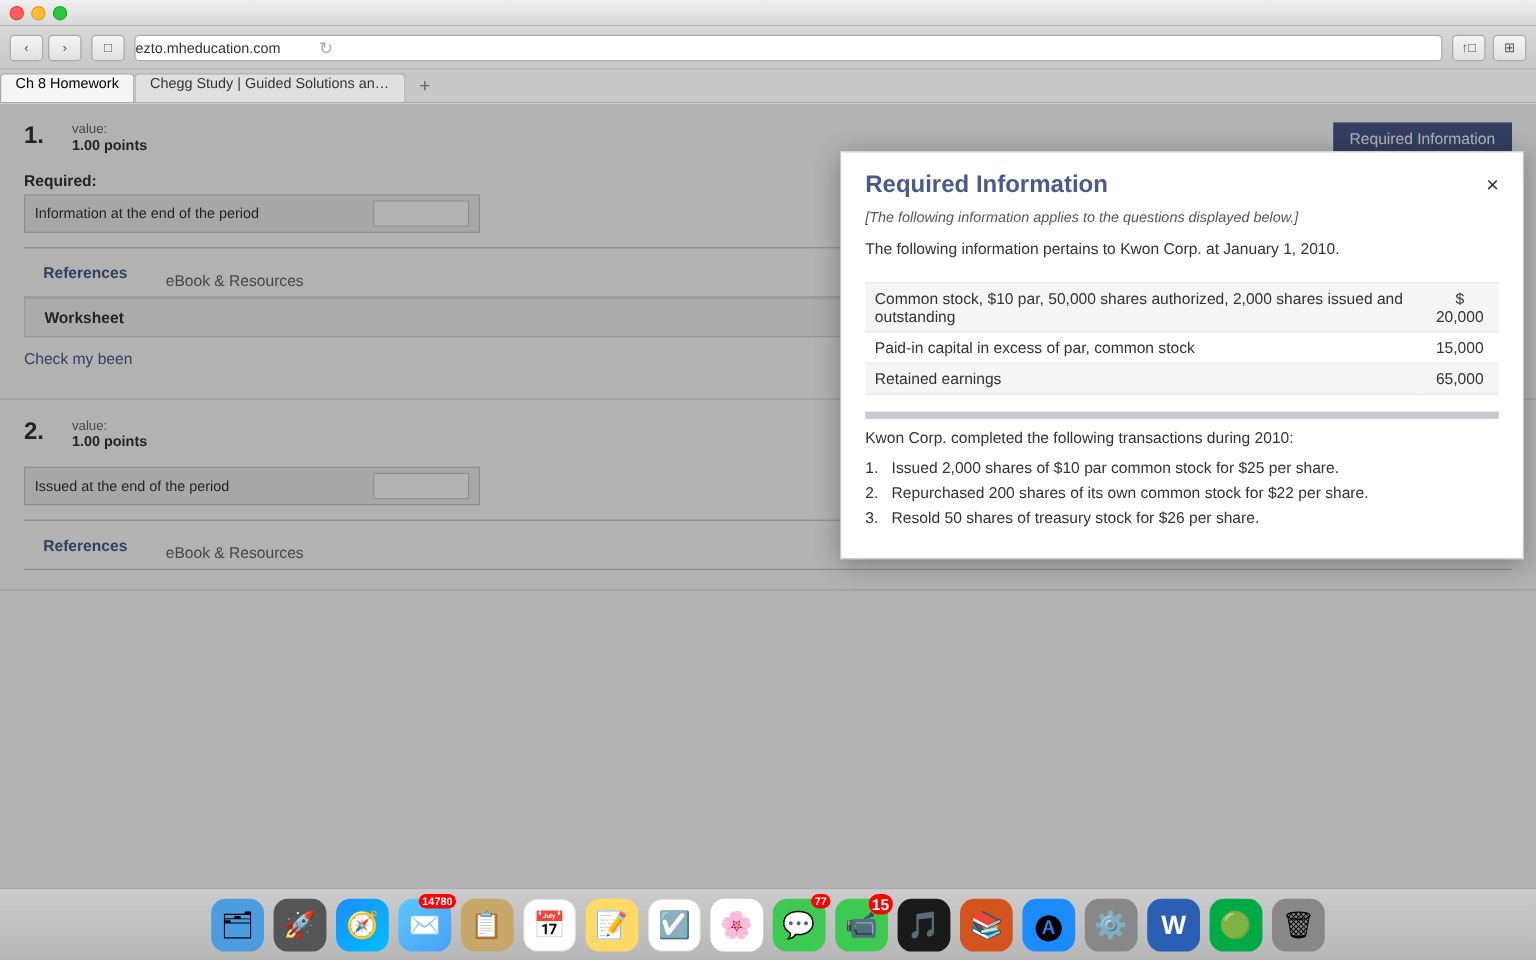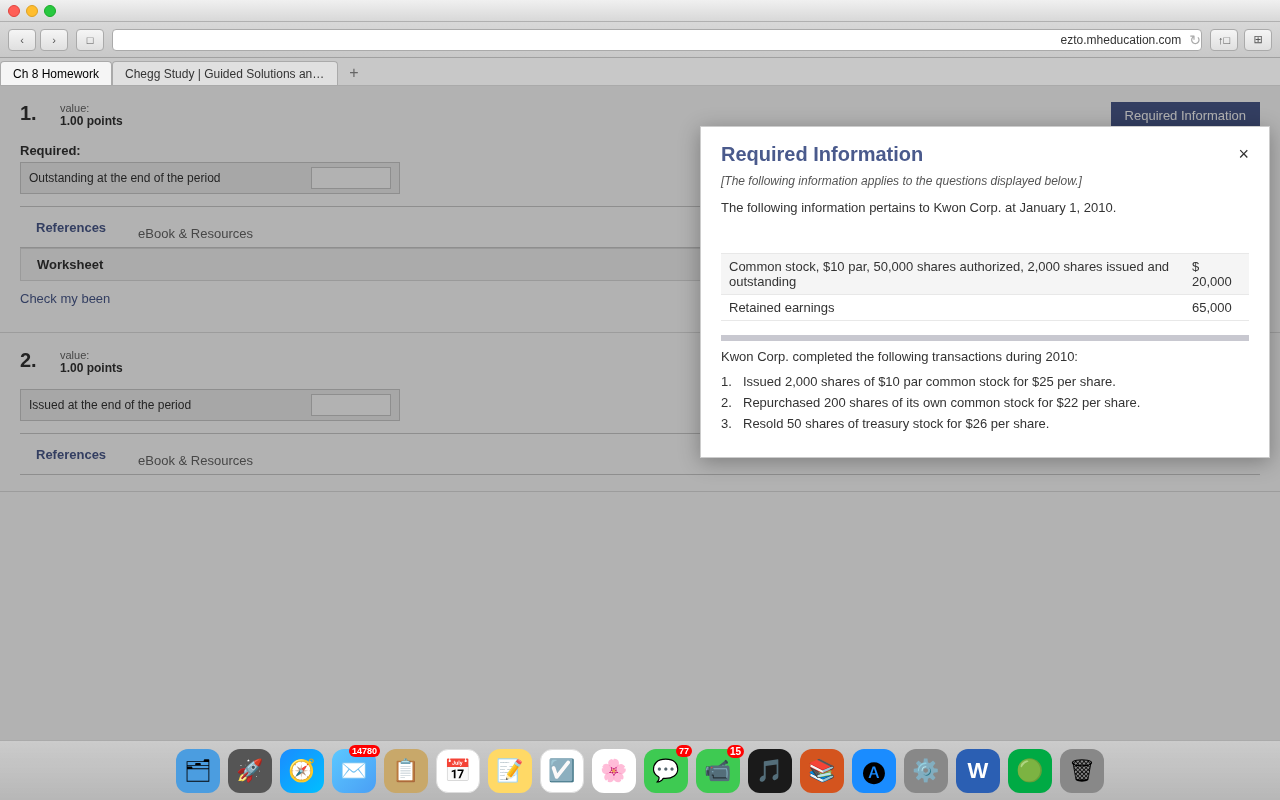--- a/index.html
+++ b/index.html
@@ -46,22 +46,22 @@
       border-radius: 4px;
       display: flex; align-items: center; justify-content: center;
       font-size: 11px; color: #555;
     }
     .address-bar {
       flex: 1;
       height: 22px;
       background: white;
       border: 1px solid #aaa;
       border-radius: 4px;
-      display: flex; align-items: center; justify-content: flex-end;
-      font-size: 12px; color: #333;
+      display: flex; align-items: center; justify-content: flex-start;
+      font-size: 12px; color: #333; gap: 24px;
     }
     .browser-actions { display: flex; gap: 6px; }
     .browser-action-btn {
       width: 28px; height: 22px;
       background: linear-gradient(to bottom, #f5f5f5, #e0e0e0);
       border: 1px solid #aaa;
       border-radius: 4px;
       display: flex; align-items: center; justify-content: center;
       font-size: 11px; color: #555;
     }
@@ -75,21 +75,21 @@
       padding: 0 0;
       border-bottom: 1px solid #aaa;
     }
     .tab {
       height: 24px;
       padding: 0 12px;
       background: #e0e0e0;
       border: 1px solid #aaa;
       border-bottom: none;
       border-radius: 4px 4px 0 0;
-      display: flex; align-items: center;
+      display: flex; align-items: flex-start;
       font-size: 12px; color: #333;
       max-width: 300px;
       white-space: nowrap; overflow: hidden; text-overflow: ellipsis;
     }
     .tab.active {
       background: #f5f5f5;
       color: #000;
     }
     .tab-add {
       width: 24px; height: 24px;
@@ -249,39 +249,39 @@
     }
     .modal-subtitle {
       font-size: 12px;
       color: #555;
       font-style: italic;
       margin-bottom: 12px;
     }
     .modal-intro {
       font-size: 13px;
       color: #333;
-      margin-bottom: 28px;
+      margin-bottom: 10px;
     }
     .modal-table {
       width: 100%;
       border-collapse: collapse;
       margin-bottom: 14px;
     }
     .modal-table-header-row {
       background: #c8c8d0;
       height: 8px;
     }
     .modal-table tr td {
       padding: 5px 8px;
       font-size: 13px;
       color: #333;
       border-bottom: 1px solid #e8e8e8;
     }
     .modal-table tr td:last-child {
-      text-align: left;
+      text-align: center;
     }
     .modal-table tr:nth-child(odd) {
       background: white;
     }
     .modal-table tr:nth-child(even) {
       background: #f5f5f5;
     }
     .modal-divider {
       height: 6px;
       background: #c8c8d0;
@@ -390,21 +390,21 @@
         </div>
         <div class="q-action-col">
           <button class="required-info-btn">Required Information</button>
         </div>
       </div>
 
       <div style="margin-top:8px;">
         <div class="required-text">Required:</div>
 
         <div class="answer-row">
-          <span class="answer-label">Outstanding at the end of the period</span>
+          <span class="answer-label">Information at the end of the period</span>
           <input class="answer-input" type="text" style="">
         </div>
       </div>
 
       <div class="tabs-section">
         <div class="tab-bar">
           <button class="content-tab">References</button>
           <button class="content-tab inactive">eBook &amp; Resources</button>
         </div>
         <div class="worksheet-row">
@@ -456,20 +456,24 @@
         <p class="modal-intro">The following information pertains to Kwon Corp. at January 1, 2010.</p>
 
         <table class="modal-table">
           <tbody id="modal-table-body">
             <tr class="modal-table-header-row">
                 <td colspan="2"></td>
               </tr>
           <tr>
                 <td>Common stock, $10 par, 50,000 shares authorized, 2,000 shares issued and outstanding</td>
                 <td>$ 20,000</td>
+              </tr>
+              <tr>
+                <td>Paid-in capital in excess of par, common stock</td>
+                <td>15,000</td>
               </tr>
               <tr>
                 <td>Retained earnings</td>
                 <td>65,000</td>
               </tr>
             </tbody>
         </table>
 
         <div class="modal-divider"></div>
 
@@ -507,21 +511,21 @@
   <div style="width:44px;height:44px;border-radius:12px;background:white;border:1px solid #ddd;display:flex;align-items:center;justify-content:center;font-size:22px;">📅</div>
   <div style="width:44px;height:44px;border-radius:12px;background:#ffd966;display:flex;align-items:center;justify-content:center;font-size:22px;">📝</div>
   <div style="width:44px;height:44px;border-radius:12px;background:white;border:1px solid #ddd;display:flex;align-items:center;justify-content:center;font-size:22px;">☑️</div>
   <div style="width:44px;height:44px;border-radius:12px;background:white;display:flex;align-items:center;justify-content:center;font-size:22px;">🌸</div>
   <div style="width:44px;height:44px;border-radius:12px;background:#3eca52;display:flex;align-items:center;justify-content:center;font-size:22px;position:relative;">
     💬
     <span style="position:absolute;top:-4px;right:-4px;background:red;color:white;border-radius:8px;font-size:9px;padding:1px 3px;font-weight:bold;">77</span>
   </div>
   <div style="width:44px;height:44px;border-radius:12px;background:#3eca52;display:flex;align-items:center;justify-content:center;font-size:22px;position:relative;">
     📹
-    <span style="position:absolute;top:-4px;right:-4px;background:red;color:white;border-radius:8px;font-size:10px;padding:1px 3px;font-weight:bold;">15</span>
+    <span style="position:absolute;top:-4px;right:-4px;background:red;color:white;border-radius:8px;font-size:13px;padding:1px 3px;font-weight:bold;">15</span>
   </div>
   <div style="width:44px;height:44px;border-radius:12px;background:#1a1a1a;display:flex;align-items:center;justify-content:center;font-size:22px;">🎵</div>
   <div style="width:44px;height:44px;border-radius:12px;background:#d4541e;display:flex;align-items:center;justify-content:center;font-size:22px;">📚</div>
   <div style="width:44px;height:44px;border-radius:12px;background:#1a8cff;display:flex;align-items:center;justify-content:center;font-size:22px;">🅐</div>
   <div style="width:44px;height:44px;border-radius:12px;background:#888;display:flex;align-items:center;justify-content:center;font-size:22px;">⚙️</div>
   <div style="width:44px;height:44px;border-radius:12px;background:#2b5fb3;display:flex;align-items:center;justify-content:center;font-size:22px;font-weight:bold;color:white;">W</div>
   <div style="width:44px;height:44px;border-radius:12px;background:#00aa44;display:flex;align-items:center;justify-content:center;font-size:22px;">🟢</div>
   <div style="width:44px;height:44px;border-radius:12px;background:#888;display:flex;align-items:center;justify-content:center;font-size:22px;">🗑</div>
 </div>
 

